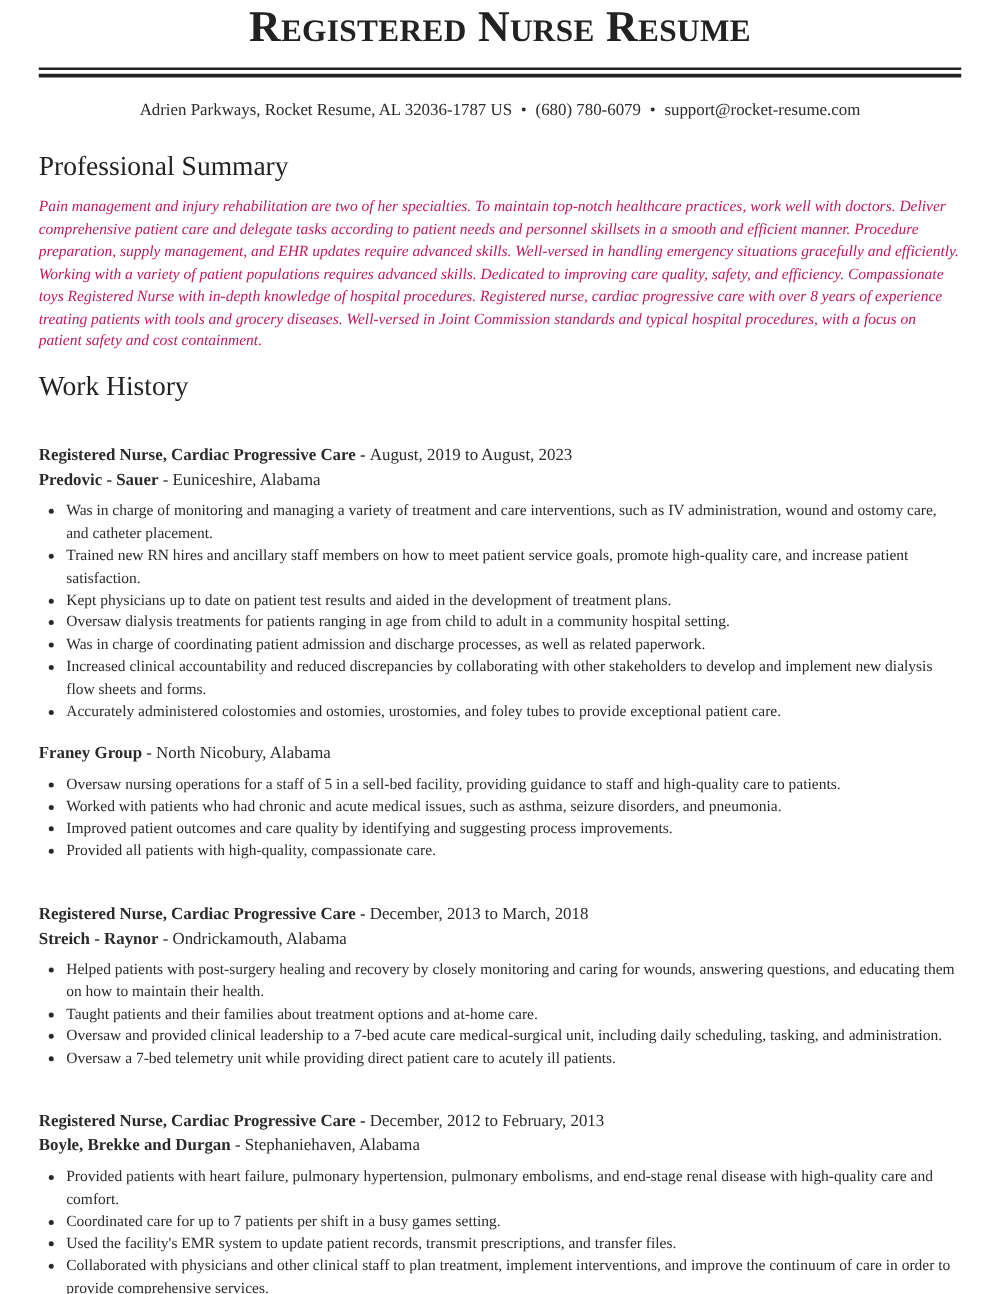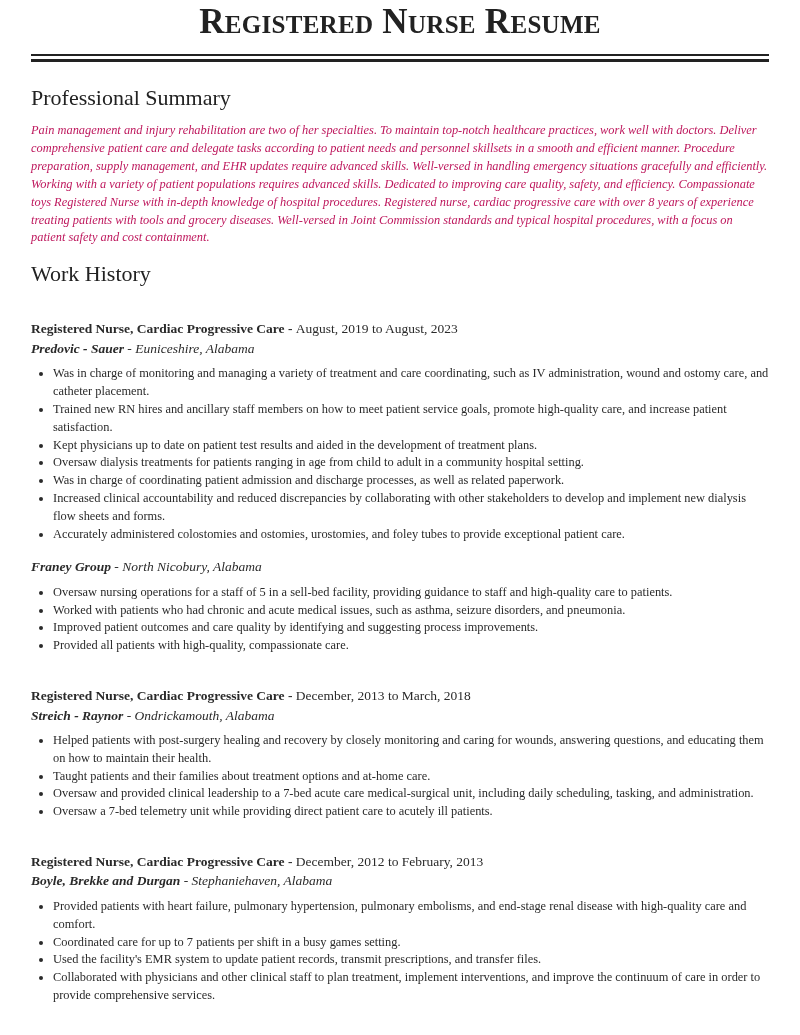--- a/index.html
+++ b/index.html
@@ -43,50 +43,53 @@
       line-height: 17.9px;
       margin: 10px 0 0 0;
       color: #be185d;
       font-style: italic;
     }
     .work-title { margin-top: 13px; }
     .job { margin-top: 10px; }
     .job + .job { margin-top: 14px; }
     .job-line { font-size: 13.5px; line-height: 19.5px; margin-top: 31px; }
     .job-line .role { font-weight: bold; }
-    .company-line { font-size: 13.5px; line-height: 19.5px; font-style: italic; }
+    .company-line { font-size: 13.5px; line-height: 19.5px; }
     .company-line .company { font-weight: bold; }
     ul.duties {
       margin: 7px 0 0 0;
       padding-left: 22px;
       font-size: 12.4px;
       line-height: 17.8px;
     }
     ul.duties li { margin: 0; }
   </style>
 </head>
 <body>
 
 <div class="page">
   <h1 class="title">Registered Nurse Resume</h1>
   <div class="rule-top"></div>
   <div class="rule-bottom"></div>
 
+  <div class="contact">
+    <span>Adrien Parkways, Rocket Resume, AL 32036-1787 US</span><span class="sep">•</span><span>(680) 780-6079</span><span class="sep">•</span><span>support@rocket-resume.com</span>
+  </div>
 
   <h2 class="section-title summary-title">Professional Summary</h2>
   <p class="summary">Pain management and injury rehabilitation are two of her specialties. To maintain top-notch healthcare practices, work well with doctors. Deliver comprehensive patient care and delegate tasks according to patient needs and personnel skillsets in a smooth and efficient manner. Procedure preparation, supply management, and EHR updates require advanced skills. Well-versed in handling emergency situations gracefully and efficiently. Working with a variety of patient populations requires advanced skills. Dedicated to improving care quality, safety, and efficiency. Compassionate toys Registered Nurse with in-depth knowledge of hospital procedures. Registered nurse, cardiac progressive care with over 8 years of experience treating patients with tools and grocery diseases. Well-versed in Joint Commission standards and typical hospital procedures, with a focus on patient safety and cost containment.</p>
 
   <h2 class="section-title work-title">Work History</h2>
 
   <div id="jobs">
     <div class="job">
       <div class="job-line"><span class="role">Registered Nurse, Cardiac Progressive Care</span><span class="role"> - </span><span>August, 2019 to August, 2023</span></div>
       <div class="company-line"><span class="company">Predovic - Sauer</span><span> - </span><span>Euniceshire, Alabama</span></div>
       <ul class="duties">
-        <li>Was in charge of monitoring and managing a variety of treatment and care coordinating, such as IV administration, wound and ostomy care, and catheter placement.</li>
+        <li>Was in charge of monitoring and managing a variety of treatment and care interventions, such as IV administration, wound and ostomy care, and catheter placement.</li>
         <li>Trained new RN hires and ancillary staff members on how to meet patient service goals, promote high-quality care, and increase patient satisfaction.</li>
         <li>Kept physicians up to date on patient test results and aided in the development of treatment plans.</li>
         <li>Oversaw dialysis treatments for patients ranging in age from child to adult in a community hospital setting.</li>
         <li>Was in charge of coordinating patient admission and discharge processes, as well as related paperwork.</li>
         <li>Increased clinical accountability and reduced discrepancies by collaborating with other stakeholders to develop and implement new dialysis flow sheets and forms.</li>
         <li>Accurately administered colostomies and ostomies, urostomies, and foley tubes to provide exceptional patient care.</li>
       </ul>
     </div>
 
     <div class="job">

